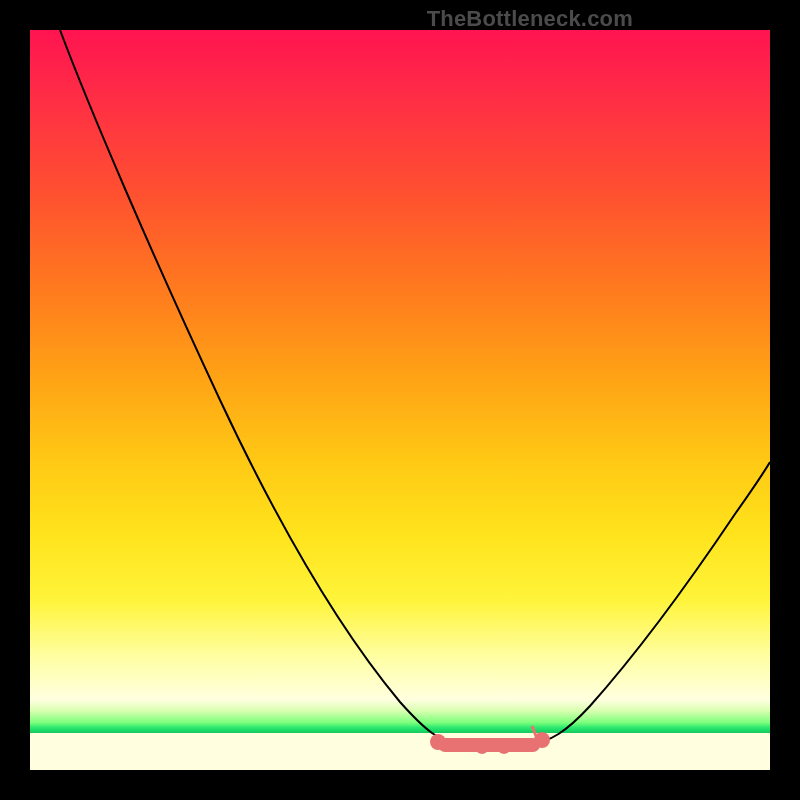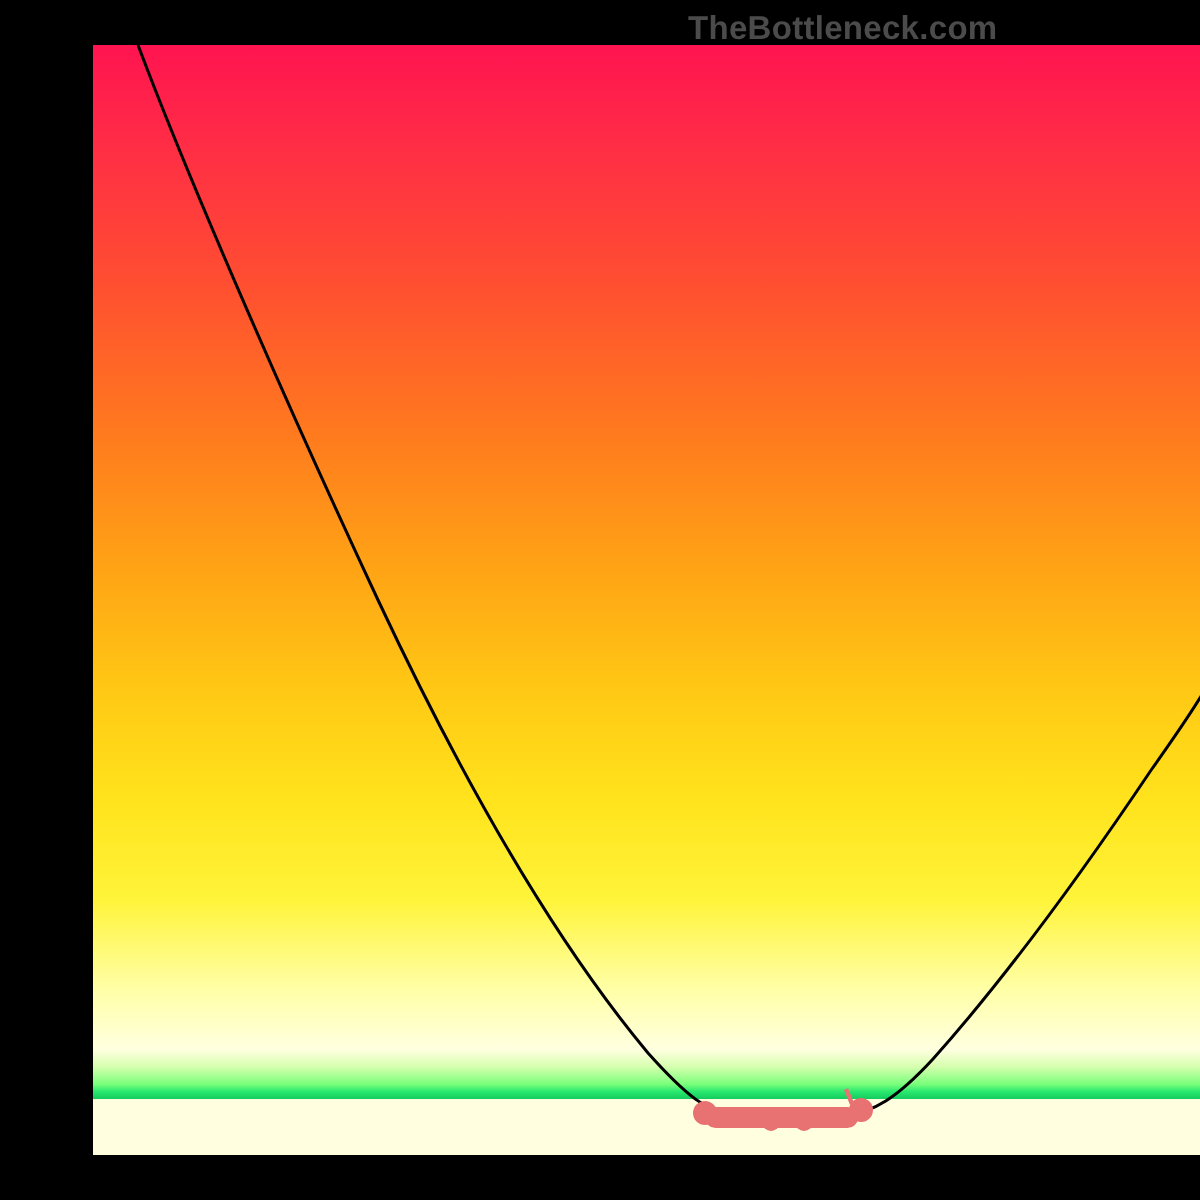--- a/index.html
+++ b/index.html
@@ -2,21 +2,20 @@
 <html><head>
 <meta charset="utf-8">
 <style>
   * { margin: 0; padding: 0; box-sizing: border-box; }
   html, body { width: 800px; height: 800px; overflow: hidden; background: #000; }
   .frame {
     position: relative;
     width: 645px;
     height: 800px;
     background: #000;
-    margin-left: 32px;
   }
   .watermark {
     position: absolute;
     top: 6px;
     right: 12px;
     font-family: Arial, Helvetica, sans-serif;
     font-size: 22px;
     font-weight: 600;
     color: #4b4b4b;
     letter-spacing: 0.2px;

